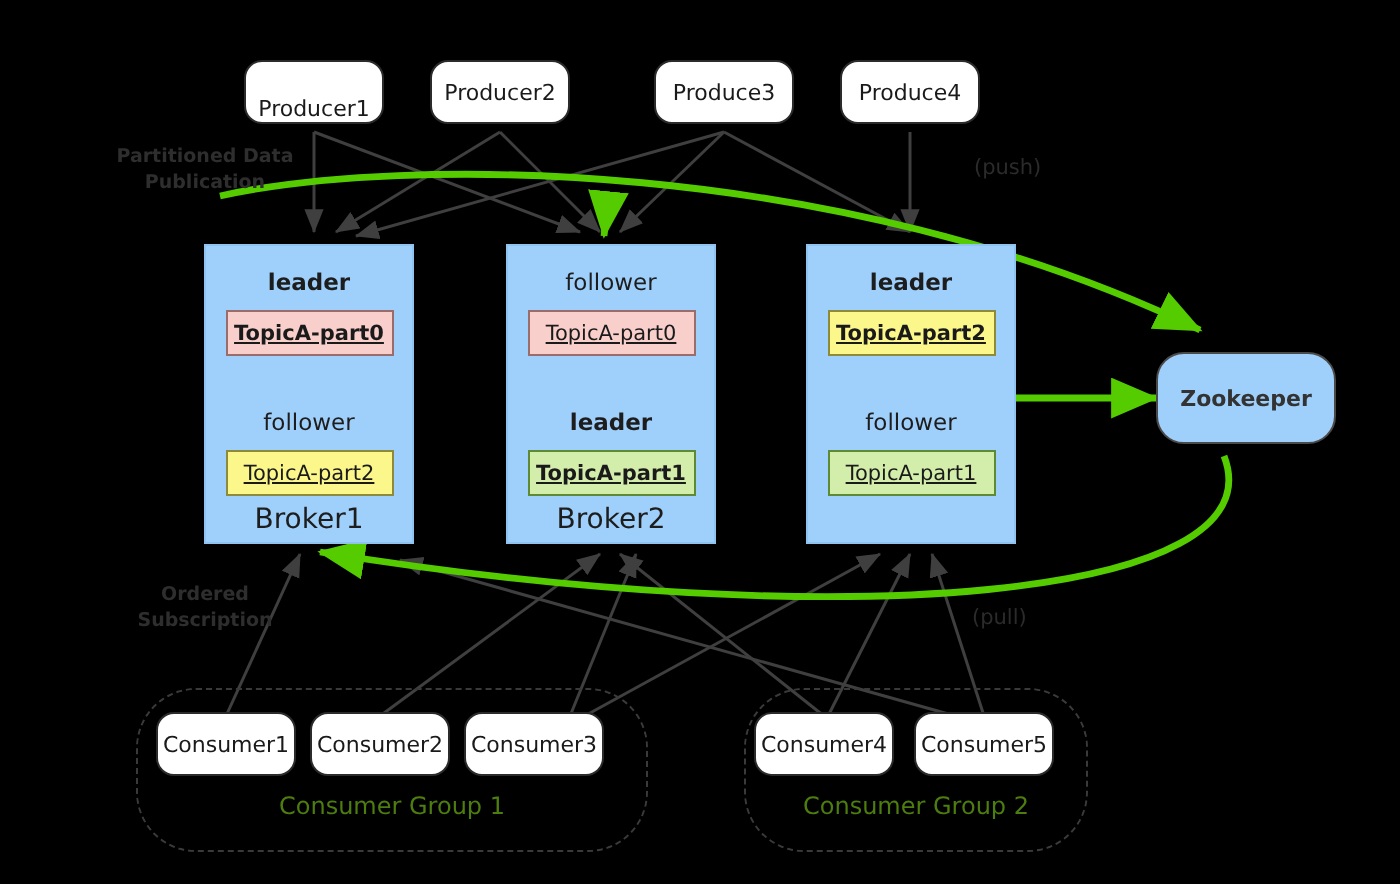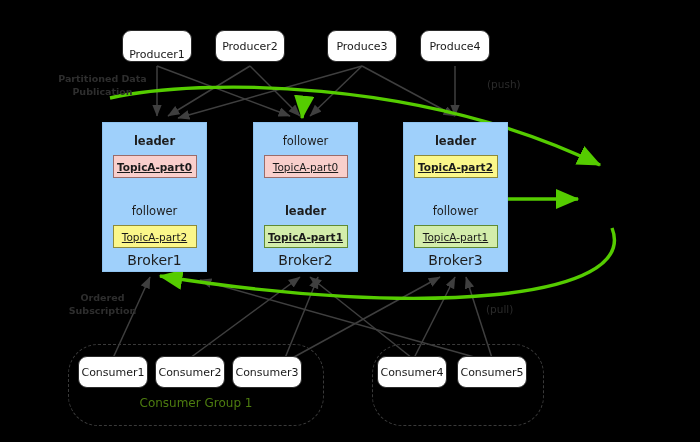--- a/index.html
+++ b/index.html
@@ -176,28 +176,31 @@
     <div class="role leader" style="margin-top:26px;">leader</div>
     <div class="part green bold" style="margin-top:7px;width:84px;height:23px;">TopicA-part1</div>
     <div class="brokerName" style="margin-top:4px;">Broker2</div>
   </div>
 
   <div class="node broker" style="left:403px;top:122px;width:105px;height:150px;">
     <div class="role leader" style="margin-top:11px;">leader</div>
     <div class="part yellow bold" style="margin-top:7px;width:84px;height:23px;">TopicA-part2</div>
     <div class="role" style="margin-top:26px;">follower</div>
     <div class="part green" style="margin-top:7px;width:84px;height:23px;">TopicA-part1</div>
-    <div class="brokerName" style="margin-top:4px;">Broker3</div>
-  </div>
-
+  </div>
+
+  <div class="node zk" style="left:578px;top:176px;width:90px;height:46px;">
+    <span>Zookeeper</span>
+  </div>
 
   <div class="node cgroup" style="left:68px;top:344px;width:256px;height:82px;"></div>
   <div class="cglabel" style="left:68px;top:396px;width:256px;">Consumer Group 1</div>
 
   <div class="node cgroup" style="left:372px;top:344px;width:172px;height:82px;"></div>
+  <div class="cglabel" style="left:372px;top:396px;width:172px;">Consumer Group 2</div>
 
   <div class="node pill" style="left:78px;top:356px;width:70px;height:32px;">
     <span>Consumer1</span>
   </div>
   <div class="node pill" style="left:155px;top:356px;width:70px;height:32px;">
     <span>Consumer2</span>
   </div>
   <div class="node pill" style="left:232px;top:356px;width:70px;height:32px;">
     <span>Consumer3</span>
   </div>

